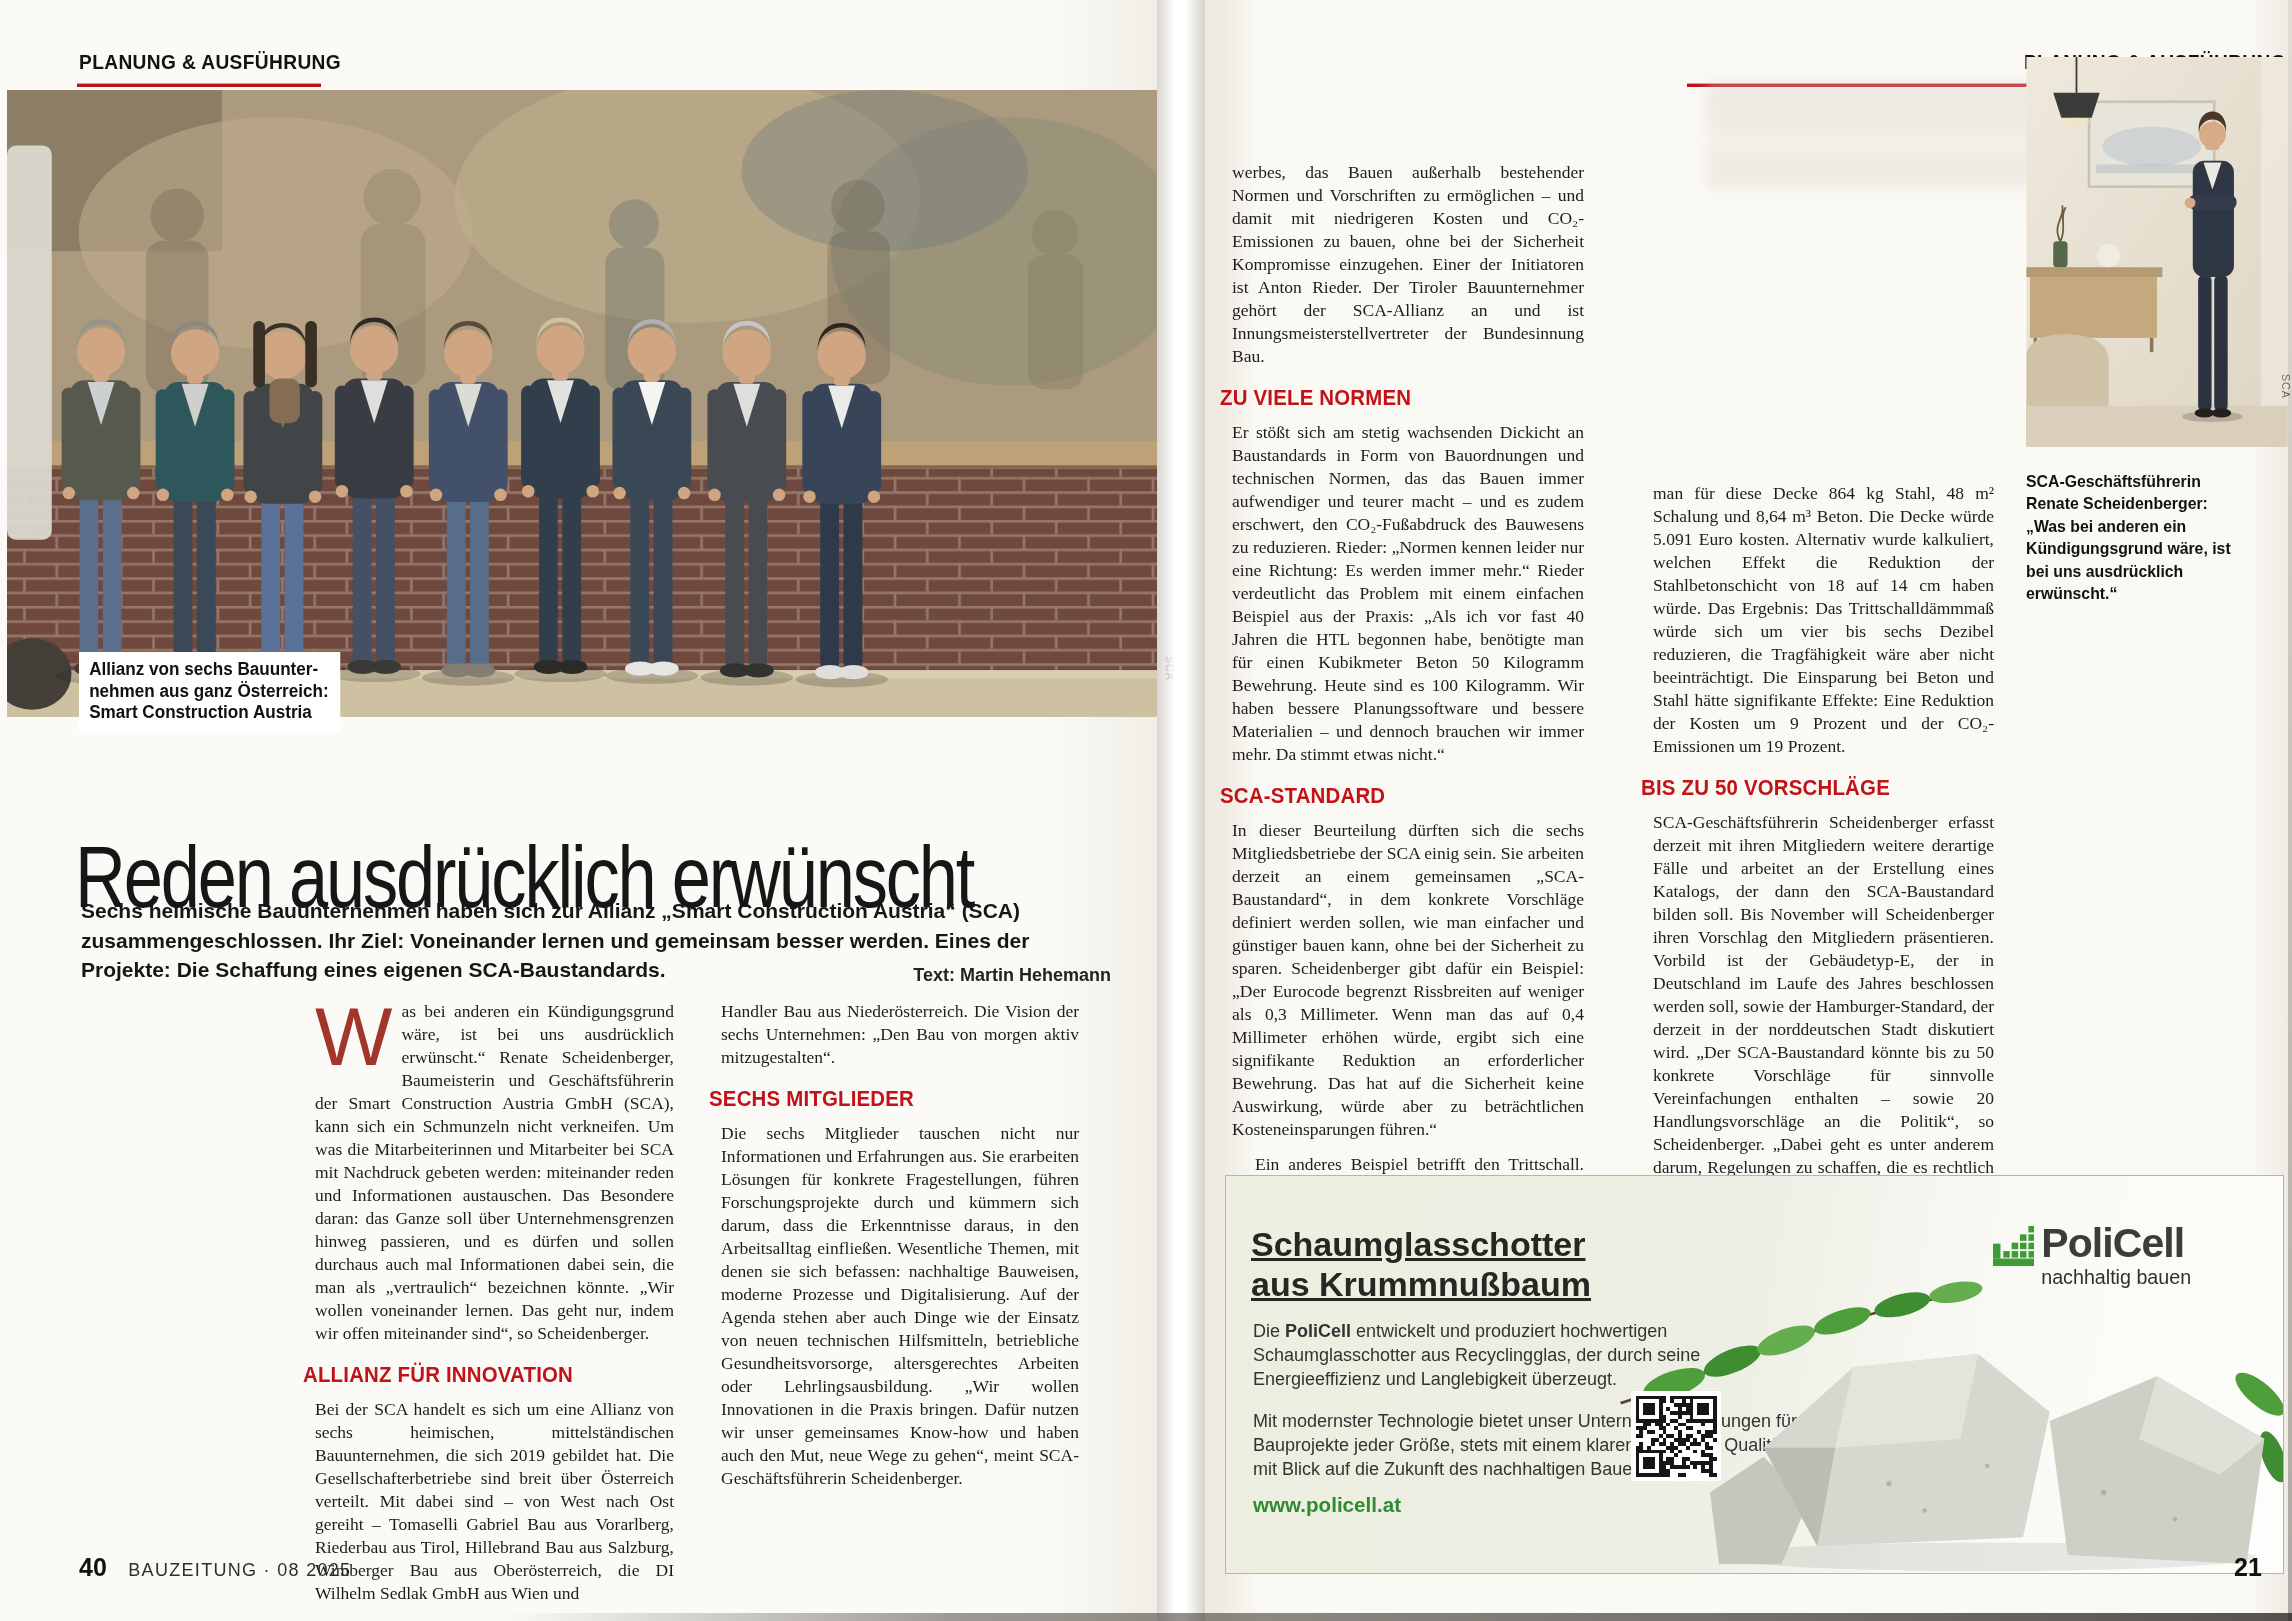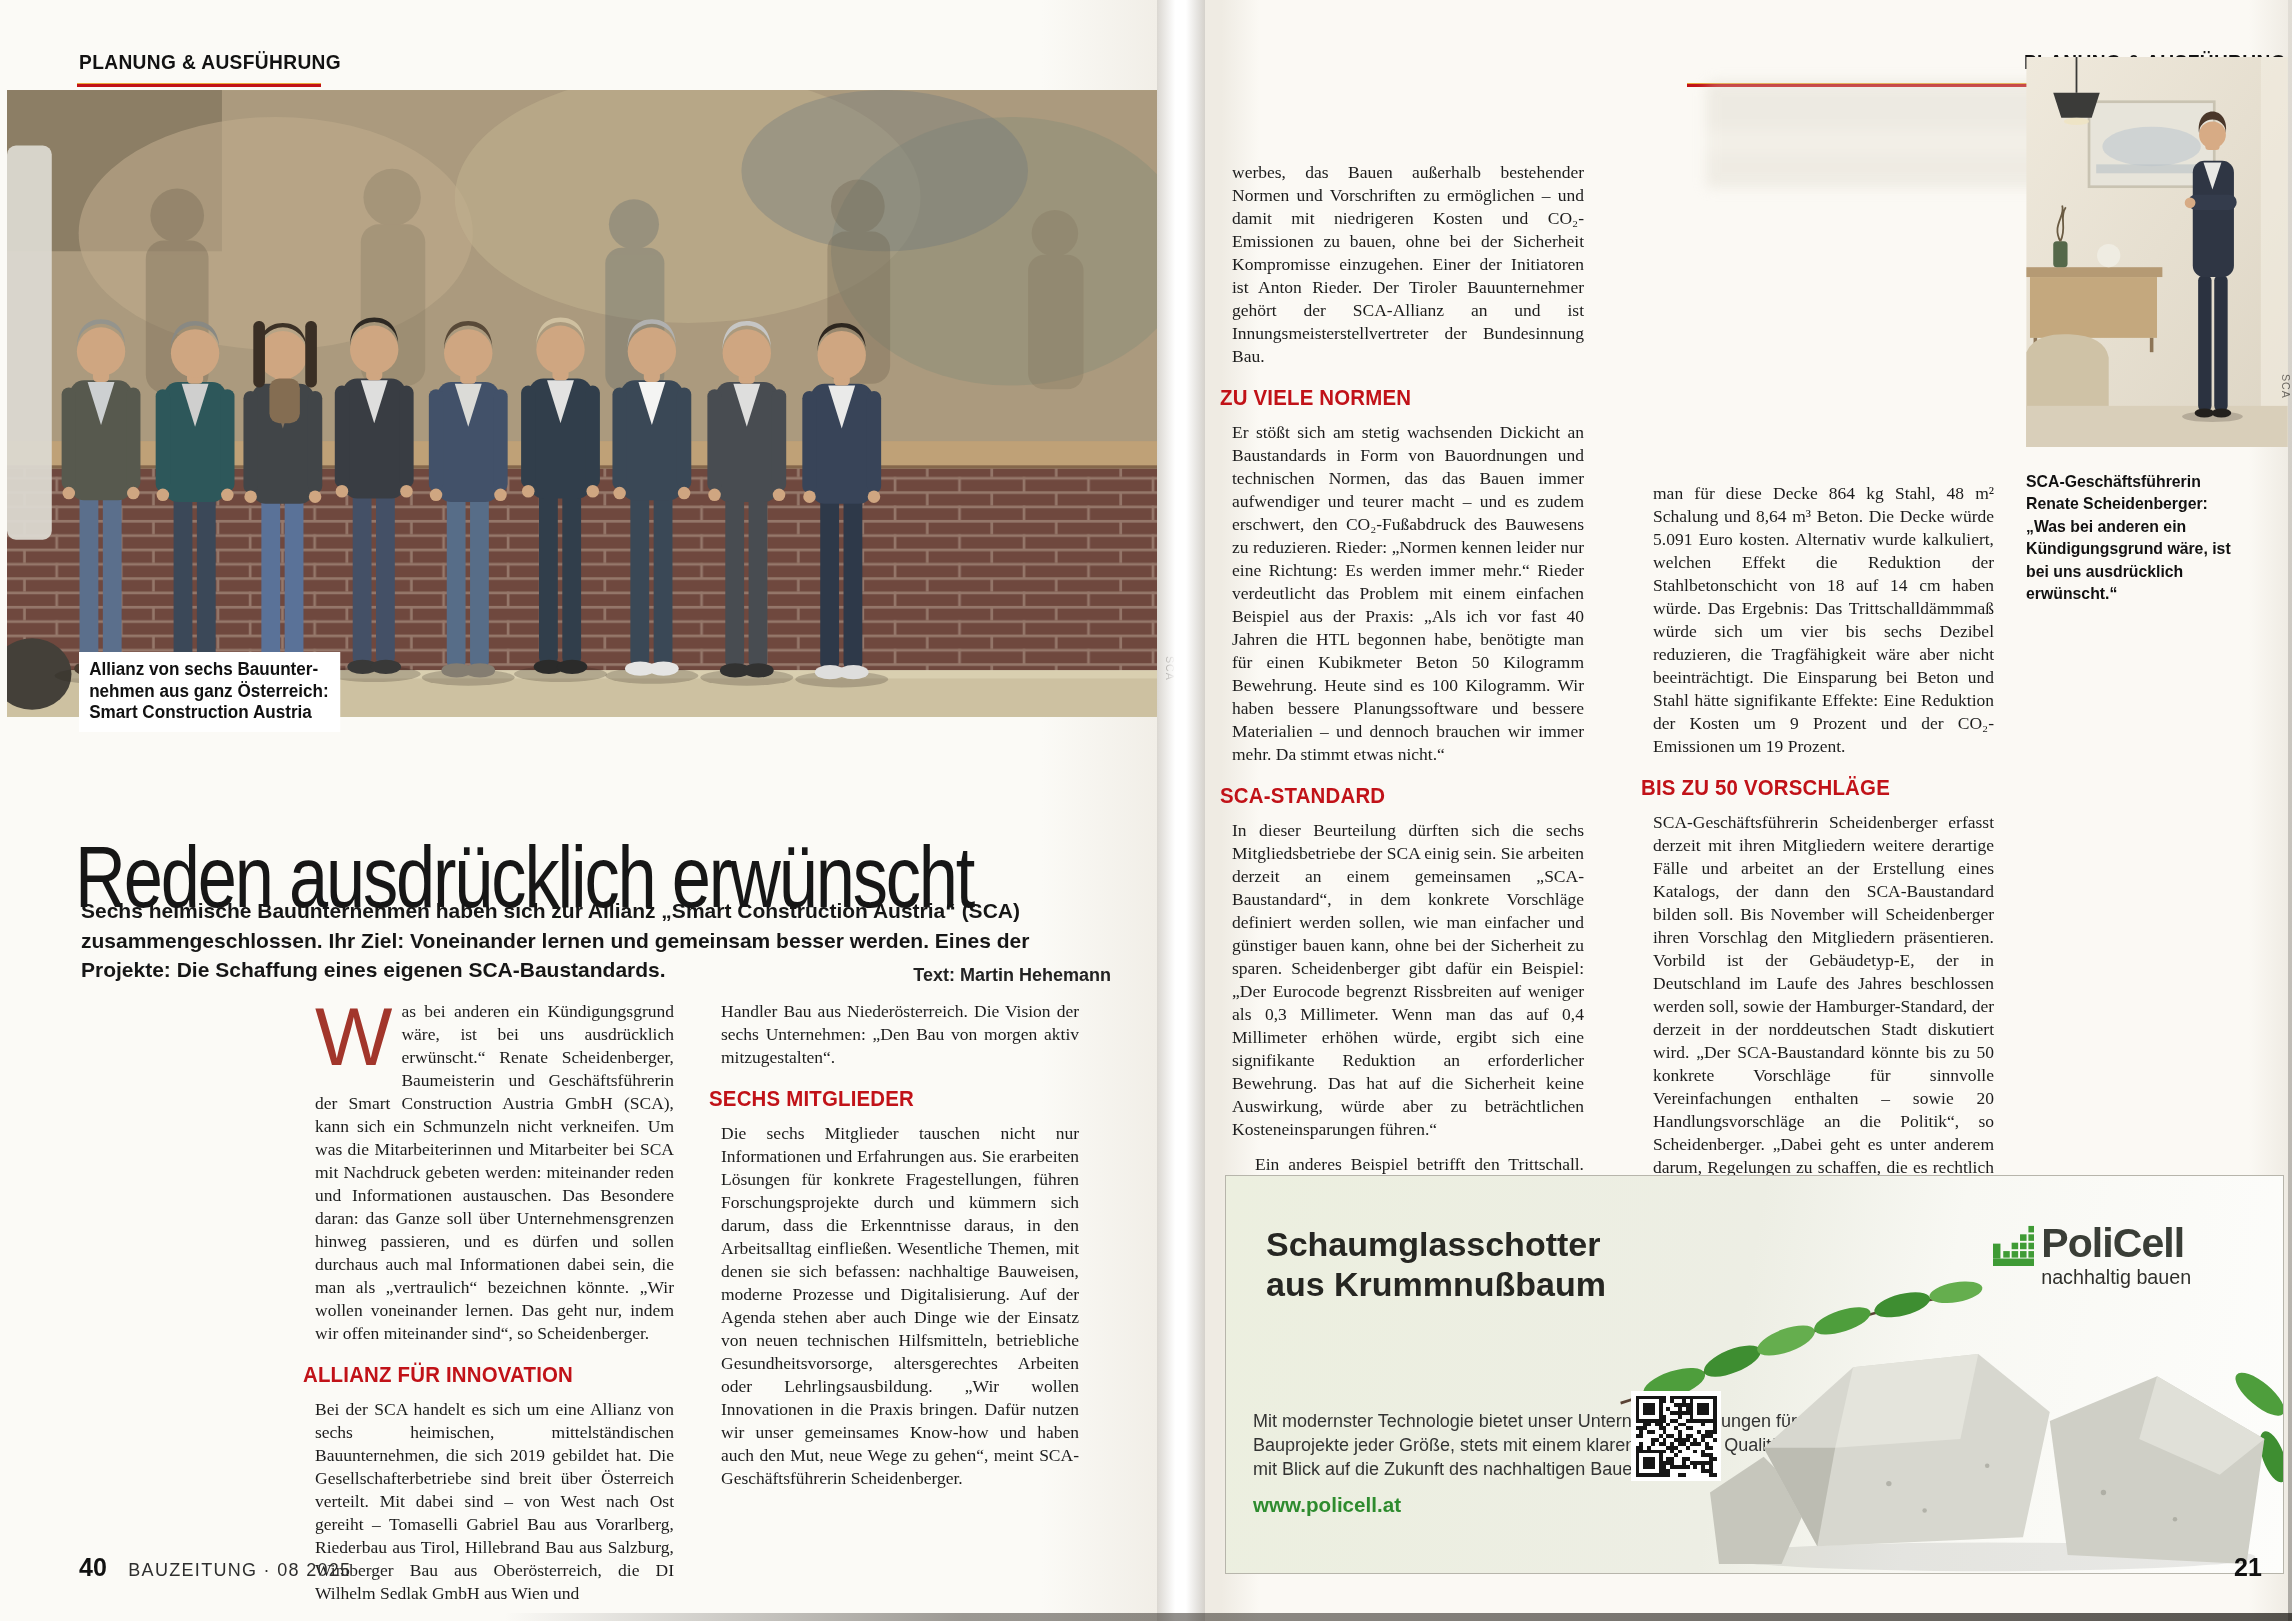--- a/index.html
+++ b/index.html
@@ -57,22 +57,22 @@
          opacity:.38;filter:blur(6.3px);}
   
   .footer-l{position:absolute;left:79px;top:1555px;display:flex;align-items:baseline;gap:21.5px;}
   .footer-r{position:absolute;left:2234px;top:1555px;}
   .pagenum{font:700 25px/1 "Liberation Sans",sans-serif;color:#111;}
   .magname{font:400 18px/1 "Liberation Sans",sans-serif;letter-spacing:1.3px;color:#2e2e2e;}
   
   .ad{position:absolute;left:1225px;top:1175px;width:1059px;height:399px;box-sizing:border-box;
       border:0.9px solid #b7b5ab;overflow:hidden;
       background:linear-gradient(100deg,#ecefdf 0%,#edeee4 48%,#f8f8f3 66%,#fdfdfb 100%);}
-  .ad-title{position:absolute;left:40px;top:48px;font:700 34px/40px "Liberation Sans",sans-serif;
-            color:#262622;white-space:pre-line;}
+  .ad-title{position:absolute;left:25px;top:48px;font:700 34px/40px "Liberation Sans",sans-serif;
+            color:#262622;white-space:pre-line;text-decoration:underline;}
   .ad-p{position:absolute;left:27px;font:400 18px/24px "Liberation Sans",sans-serif;color:#333;}
   .ad-p1{top:143px;width:564px;}
   .ad-p2{top:233px;width:582px;}
   .ad-url{position:absolute;left:27px;top:319px;font:700 20.6px/1 "Liberation Sans",sans-serif;
           color:var(--url_green,#2e8b2e);}
   .ad-logo{position:absolute;left:767px;top:47px;display:flex;align-items:flex-start;}
   .ad-logo-name{font:700 41px/1 "Liberation Sans",sans-serif;letter-spacing:-0.9px;color:#3a3e37;}
   .ad-logo-tag{font:400 19.7px/1 "Liberation Sans",sans-serif;color:#30302b;margin-top:3.6px;text-align:right;}
   .ad-photo{position:absolute;right:0;bottom:0;}
   .qr{position:absolute;left:405px;top:215px;width:90px;height:90px;padding:4.5px;background:#fff;
@@ -258,20 +258,21 @@
         <path d="M13 25 a15 15 0 0 1 30 0 c2 -14 -5 -24 -15 -24 c-10 0 -17 10 -15 24 z" fill="#4a372a"></path>
       </g>
     </svg>
     <div class="credit" style="left:2280px;top:374px">SCA</div>
     <div class="portrait-caption">SCA-Geschäftsführerin Renate Scheidenberger: „Was bei anderen ein Kündigungsgrund wäre, ist bei uns ausdrücklich erwünscht.“</div>
 
     
     <div class="ad">
       <div class="ad-title">Schaumglasschotter
 aus Krummnußbaum</div>
+      <div class="ad-p ad-p1"><span>Die </span><b>PoliCell</b><span> entwickelt und produziert hochwertigen Schaumglasschotter aus Recyclingglas, der durch seine Energieeffizienz und Langlebigkeit überzeugt.</span></div>
       <div class="ad-p ad-p2">Mit modernster Technologie bietet unser Unternehmen Lösungen für Bauprojekte jeder Größe, stets mit einem klaren Fokus auf Qualität und mit Blick auf die Zukunft des nachhaltigen Bauens.</div>
       <div class="ad-url">www.policell.at</div>
 
       <div class="ad-logo">
         <svg width="41" height="41" viewBox="0 0 44 44" style="margin:1.8px 7.2px 0 0" aria-hidden="true">
           <g fill="var(--policell_green,#3f9b35)">
             <rect x="0" y="36" width="44" height="8"></rect>
             <rect x="0" y="20" width="8" height="16"></rect>
             <rect x="11" y="28" width="7" height="7"></rect>
               <rect x="20" y="28" width="7" height="7"></rect>

